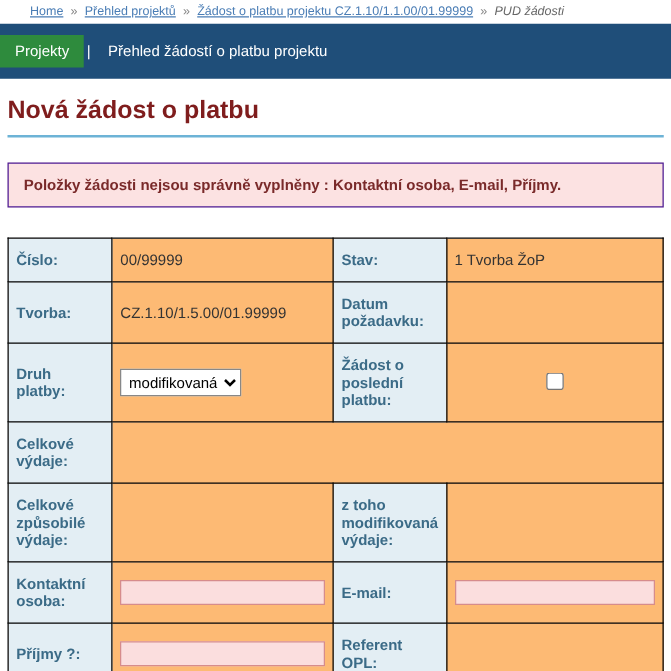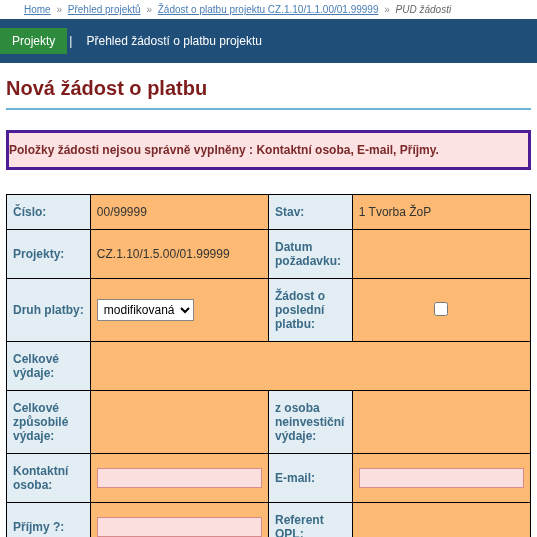--- a/index.html
+++ b/index.html
@@ -7,21 +7,21 @@
   .breadcrumb { padding: 4px 24px; color: #555; font-size: 10px; }
   .breadcrumb a { color: #4a7db5; text-decoration: underline; cursor: pointer; }
   .breadcrumb .sep { color: #888; padding: 0 3px; }
   .breadcrumb .current { font-style: italic; color: #666; }
   .tabs { background: #1f4e79; display: flex; align-items: center; padding: 0; height: 44px; }
   .tab { padding: 6px 12px; color: #fff; font-size: 12px; cursor: pointer; }
   .tab.active { background: #2e8b3d; }
   .tab-sep { color: #fff; padding: 0 2px; }
   .heading { color: #7f1d1d; font-size: 20px; font-weight: bold; padding: 14px 6px 8px; }
   .hr { height: 2px; background: #6db3d6; margin: 0 6px; }
-  .error-box { border: 3px solid #4c1d95; background: #fce2e2; color: #7a2a2a; padding: 10px 0; margin: 20px 6px 24px; font-weight: bold; font-size: 12px; }
+  .error-box { border: 1px solid #4c1d95; background: #fce2e2; color: #7a2a2a; padding: 10px 12px; margin: 20px 6px 24px; font-weight: bold; font-size: 12px; }
   table.form { border-collapse: collapse; margin: 0 6px; width: calc(100% - 12px); }
   table.form td { border: 1px solid #000000; padding: 10px 6px; vertical-align: middle; font-size: 12px; }
   td.label { background: #e3eef4; color: #3b6b87; font-weight: bold; width: 16%; }
   td.value { background: #fdba74; width: 34%; }
   .input-error { border: 1px solid #d68c8c; background: #fbdede; height: 20px; width: 100%; }
   select { font-size: 12px; padding: 2px; border: 1px solid #888; background: #fff; }
   input[type="checkbox"] { width: 14px; height: 14px; }
   .center { text-align: center; }
   .button-row { display: flex; gap: 10px; padding: 16px 6px 8px; }
 </style>
@@ -51,21 +51,21 @@
 
 <table class="form">
   <tbody>
       <tr>
     <td class="label">Číslo:</td>
     <td class="value">00/99999</td>
     <td class="label">Stav:</td>
     <td class="value">1 Tvorba ŽoP</td>
   </tr>
   <tr>
-    <td class="label">Projekty:</td>
+    <td class="label">Tvorba:</td>
     <td class="value">CZ.1.10/1.5.00/01.99999</td>
     <td class="label">Datum požadavku:</td>
     <td class="value"></td>
   </tr>
   <tr>
     <td class="label">Druh platby:</td>
     <td class="value">
       <select>
         <option>modifikovaná</option>
       </select>
@@ -75,21 +75,21 @@
       <input type="checkbox" style="">
     </td>
   </tr>
   <tr>
     <td class="label">Celkové výdaje:</td>
     <td class="value" colspan="3"></td>
   </tr>
   <tr>
     <td class="label">Celkové způsobilé výdaje:</td>
     <td class="value"></td>
-    <td class="label">z osoba neinvestiční výdaje:</td>
+    <td class="label">z toho modifikovaná výdaje:</td>
     <td class="value"></td>
   </tr>
   <tr>
     <td class="label">Kontaktní osoba:</td>
     <td class="value">
       <input class="input-error" type="text" value="" style="">
     </td>
     <td class="label">E-mail:</td>
     <td class="value">
       <input class="input-error" type="text" value="" style="">

